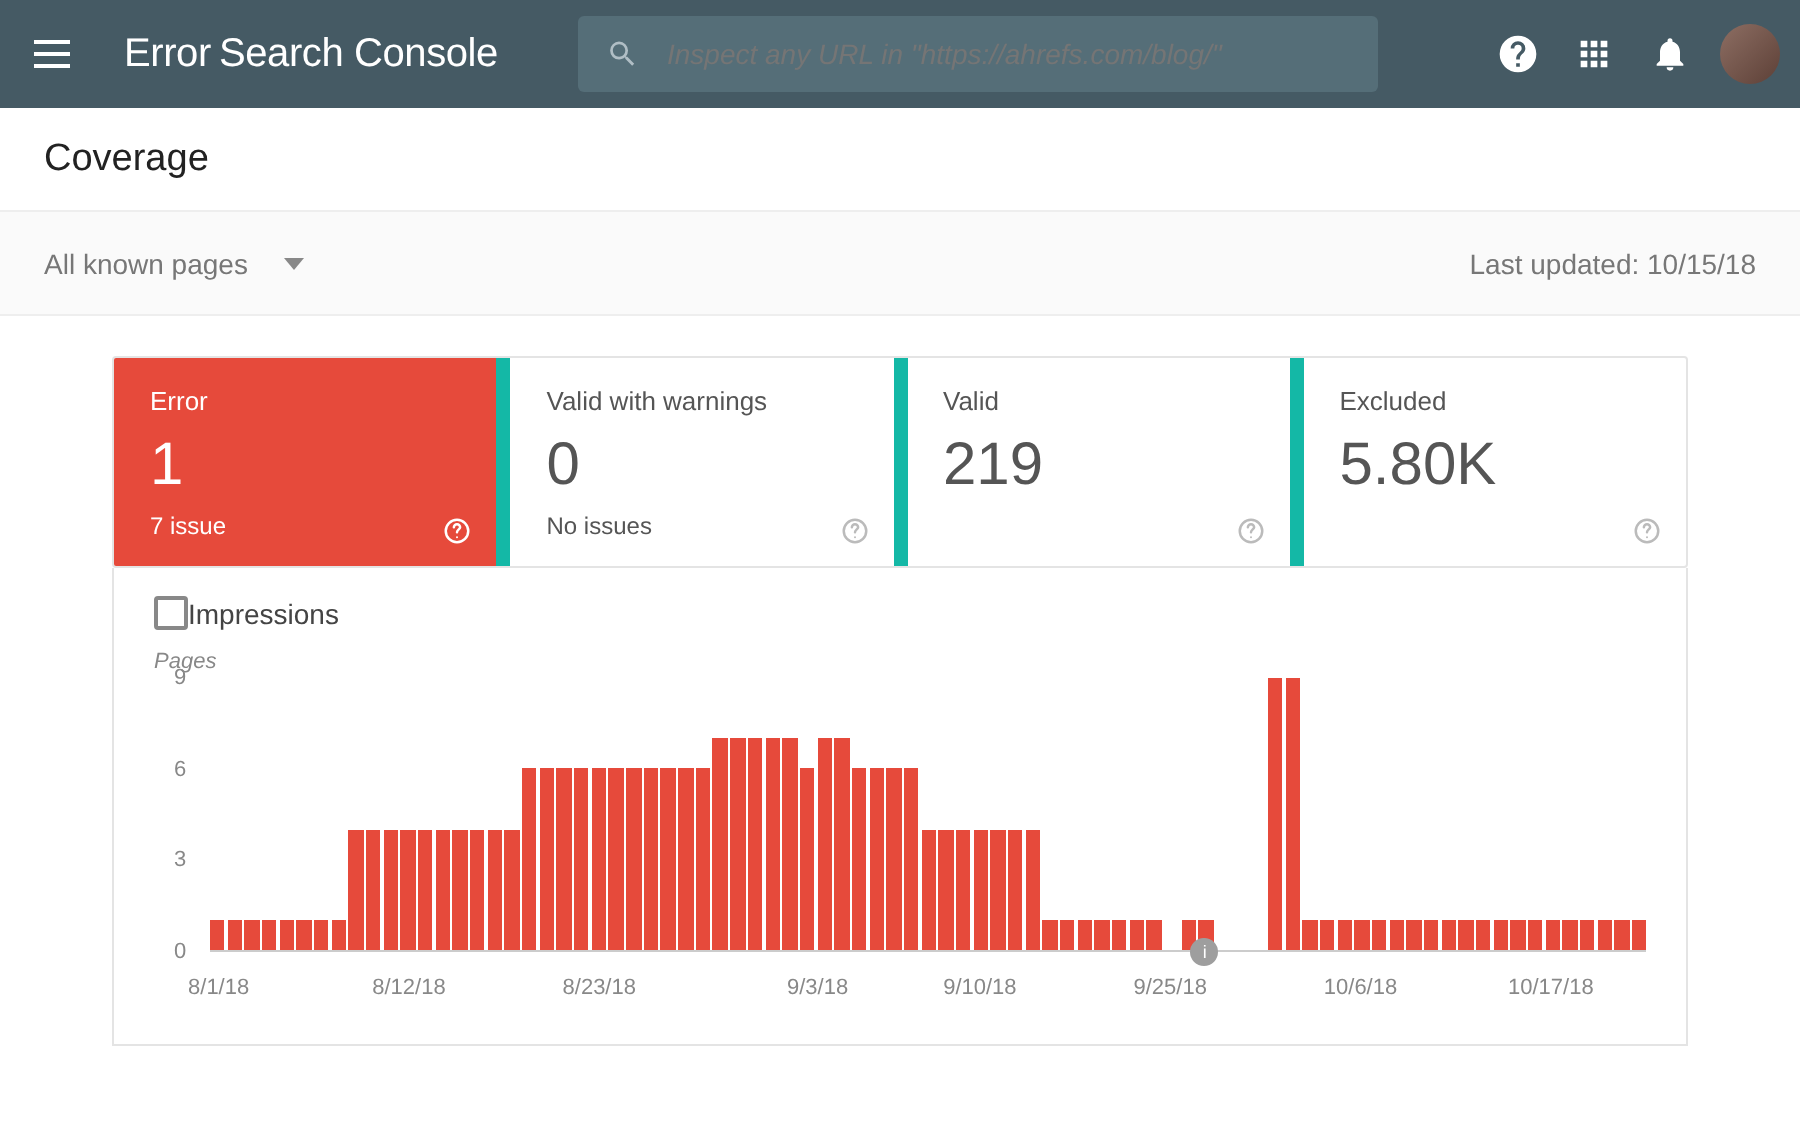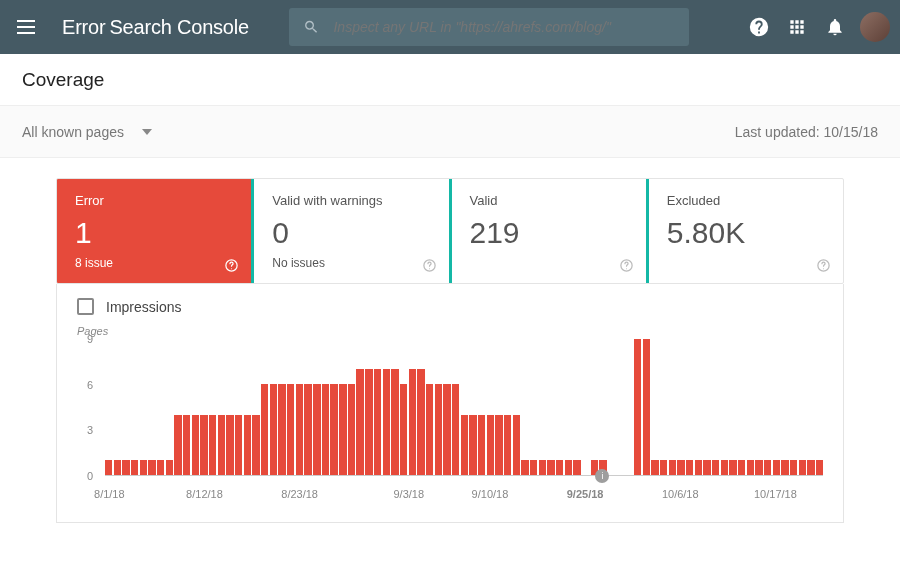--- a/index.html
+++ b/index.html
@@ -15,29 +15,29 @@
   .header-spacer { flex: 1; }
   .header-icon { width: 38px; height: 38px; display: flex; align-items: center; justify-content: center; color: #fff; cursor: pointer; }
   .avatar { width: 30px; height: 30px; border-radius: 50%; background: linear-gradient(135deg,#8d6e63,#5d4037); margin-left: 6px; cursor: pointer; }
   .subheader { height: 52px; display: flex; align-items: center; padding: 0 22px; border-bottom: 1px solid #eee; }
   .subheader h1 { font-size: 19px; font-weight: 400; color: #222; }
   .filterbar { height: 52px; display: flex; align-items: center; padding: 0 22px; background: #fafafa; border-bottom: 1px solid #eee; font-size: 14px; color: #777; }
   .dropdown { display: flex; align-items: center; gap: 18px; cursor: pointer; }
   .filter-spacer { flex:1; }
   .main { padding: 20px 56px 0 56px; }
   .cards { display: flex; border: 1px solid #e4e4e4; border-radius: 2px; overflow: hidden; height: 106px; }
-  .card { flex: 1; padding: 14px 18px 10px 18px; position: relative; border-left: 3px solid #14b8a6; cursor: pointer; }
+  .card { flex: 1; padding: 14px 18px 10px 18px; position: relative; border-left: 7px solid #14b8a6; cursor: pointer; }
   .card:first-child { border-left: 0; }
   .card.active { background: #e64a3b; color: #fff; }
   .card .title { font-size: 13px; margin-bottom: 8px; }
   .card .value { font-size: 30px; font-weight: 300; margin-bottom: 6px; }
   .card .sub { font-size: 12px; }
   .card .help { position: absolute; bottom: 10px; right: 12px; }
   .chart-card { border: 1px solid #e4e4e4; border-top: 0; padding: 14px 20px 18px 20px; }
-  .impress-row { display: flex; align-items: center; gap: 12px; margin-bottom: 10px; }
+  .impress-row { display: flex; align-items: center; margin-bottom: 10px; }
   .checkbox { width: 17px; height: 17px; border: 2px solid #888; border-radius: 2px; cursor: pointer; }
   .ylabel { font-size: 11px; color: #888; margin-bottom: 2px; font-style: italic; }
   .chart-area { position: relative; height: 165px; }
   .plot { position: absolute; left: 28px; right: 0; top: 0; bottom: 28px; border-bottom: 1px solid #ccc; }
   .bars { position: absolute; left: 0; right: 0; bottom: 0; top: 0; display: flex; align-items: flex-end; gap: 1.3px; }
   .bar { background: #e64a3b; flex: 1; }
   .ytick { position: absolute; left: 0; font-size: 11px; color: #888; transform: translateY(-50%); }
   .xaxis { position: absolute; left: 28px; right: 0; bottom: 0; height: 20px; }
   .xtick { position: absolute; font-size: 11px; color: #888; transform: translateX(-50%); top: 4px; white-space: nowrap; }
   .date-dot { position: absolute; width: 14px; height: 14px; background: #9e9e9e; border-radius: 50%; bottom: 21px; transform: translateX(-50%); display:flex;align-items:center;justify-content:center;color:#fff;font-size:9px; }
@@ -94,21 +94,21 @@
   </div>
   <div class="filter-spacer"></div>
   <span>Last updated: 10/15/18</span>
 </div>
 
 <div class="main">
   <div class="cards">
     <div class="card active">
       <div class="title">Error</div>
       <div class="value">1</div>
-      <div class="sub">8 issue</div>
+      <div class="sub">7 issue</div>
       <svg class="help" width="15" height="15" viewBox="0 0 24 24" fill="none" stroke="#fff" stroke-width="2">
           <circle cx="12" cy="12" r="9"></circle>
           <path d="M9.5 9a2.5 2.5 0 115 0c0 1.5-2.5 2-2.5 4" stroke-linecap="round"></path>
           <circle cx="12" cy="17" r="0.8" fill="#fff" stroke="none"></circle>
         </svg>
     </div>
     <div class="card">
       <div class="title">Valid with warnings</div>
       <div class="value">0</div>
       <div class="sub">No issues</div>
@@ -239,20 +239,20 @@
             <div class="bar" style="height: 11.1111%;"></div>
             <div class="bar" style="height: 11.1111%;"></div>
           </div>
       </div>
       <div class="xaxis" id="xaxis">
           <div class="xtick" style="left: 0.60241%;">8/1/18</div>
           <div class="xtick" style="left: 13.8554%;">8/12/18</div>
           <div class="xtick" style="left: 27.1084%;">8/23/18</div>
           <div class="xtick" style="left: 40.3614%; padding-left: 28px;">9/3/18</div>
           <div class="xtick" style="left: 53.6145%;">9/10/18</div>
-          <div class="xtick" style="left: 66.8675%; font-weight: bold;">9/25/18</div>
+          <div class="xtick" style="left: 66.8675%;">9/25/18</div>
           <div class="xtick" style="left: 80.1205%;">10/6/18</div>
           <div class="xtick" style="left: 93.3735%;">10/17/18</div>
         </div>
       <div class="date-dot" id="marker" style="left: 525.41px;">i</div>
     </div>
   </div>
 </div>
 
 </body></html>

